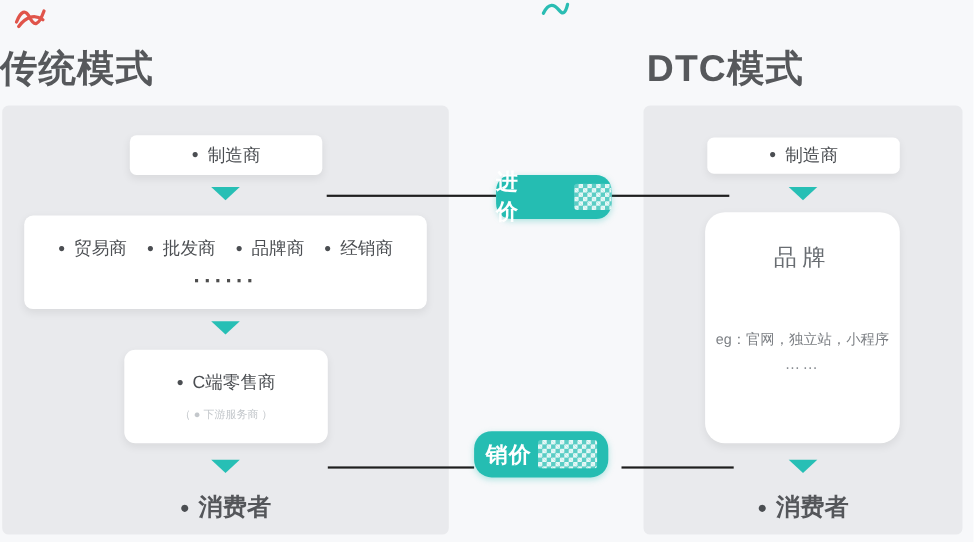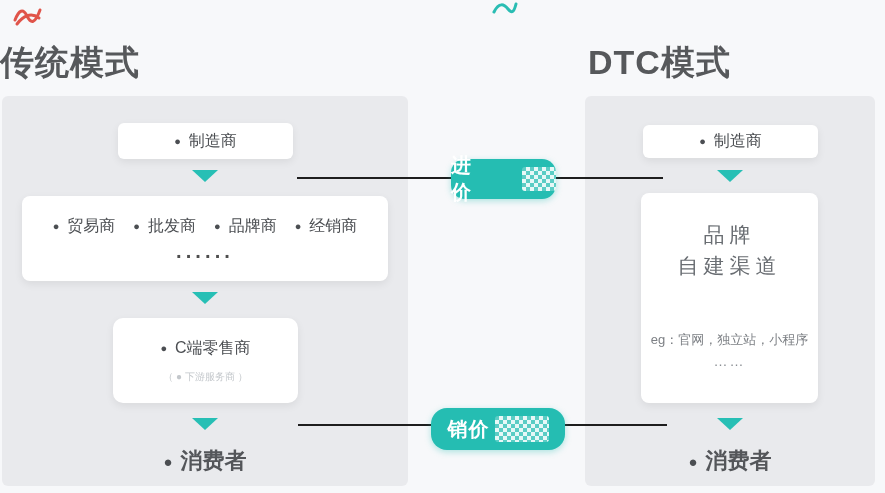--- a/index.html
+++ b/index.html
@@ -95,21 +95,21 @@
 
   <div class="hline" style="left:297px; top:177px; width:154px;"></div>
   <div class="hline" style="left:556px; top:177px; width:107px;"></div>
   <div class="badge" style="left:451px; top:159px; width:105px; height:40px;gap:30px;">
     <span>进价</span>
     <span class="mosaic-light" style="width:34px; height:24px;"></span>
   </div>
 
   <div class="hline" style="left:298px; top:424px; width:133px;"></div>
   <div class="hline" style="left:565px; top:424px; width:102px;"></div>
-  <div class="badge" style="left:431px; top:408px; width:134px; height:42px; border-radius:16px;">
+  <div class="badge" style="left:431px; top:392px; width:122px; height:42px; border-radius:16px;">
     <span>销价</span>
     <span class="mosaic-light" style="width:54px; height:26px;"></span>
   </div>
 
   <div class="card" style="left:118px; top:123px; width:175px; height:36px; border-radius:6px;">
     <span class="bullet">●</span>
     <span>制造商</span>
   </div>
   <div class="tri" style="left:192px; top:170px;"></div>
 
@@ -149,24 +149,23 @@
     <span class="bullet big">●</span>
     <span>消费者</span>
   </div>
 
   <div class="card" style="left:643px; top:125px; width:175px; height:33px; border-radius:6px;">
     <span class="bullet">●</span>
     <span>制造商</span>
   </div>
   <div class="tri" style="left:717px; top:170px;"></div>
 
-  <div class="card" style="left:641px; top:193px; width:177px; height:210px; border-radius:8px; flex-direction:column; justify-content:flex-start; padding-top:26px;">
+  <div class="card" style="left:641px; top:193px; width:177px; height:210px; border-radius:18px; flex-direction:column; justify-content:flex-start; padding-top:26px;">
     <div class="channel-title">
       <div>品牌</div>
-      <div>自建渠道</div>
     </div>
     <div class="channel-eg">eg：官网，独立站，小程序</div>
     <div class="channel-ellipsis">……</div>
   </div>
   <div class="tri" style="left:717px; top:418px;"></div>
 
   <div class="consumer" style="left:585px; top:446px; width:290px;">
     <span class="bullet big">●</span>
     <span>消费者</span>
   </div>

